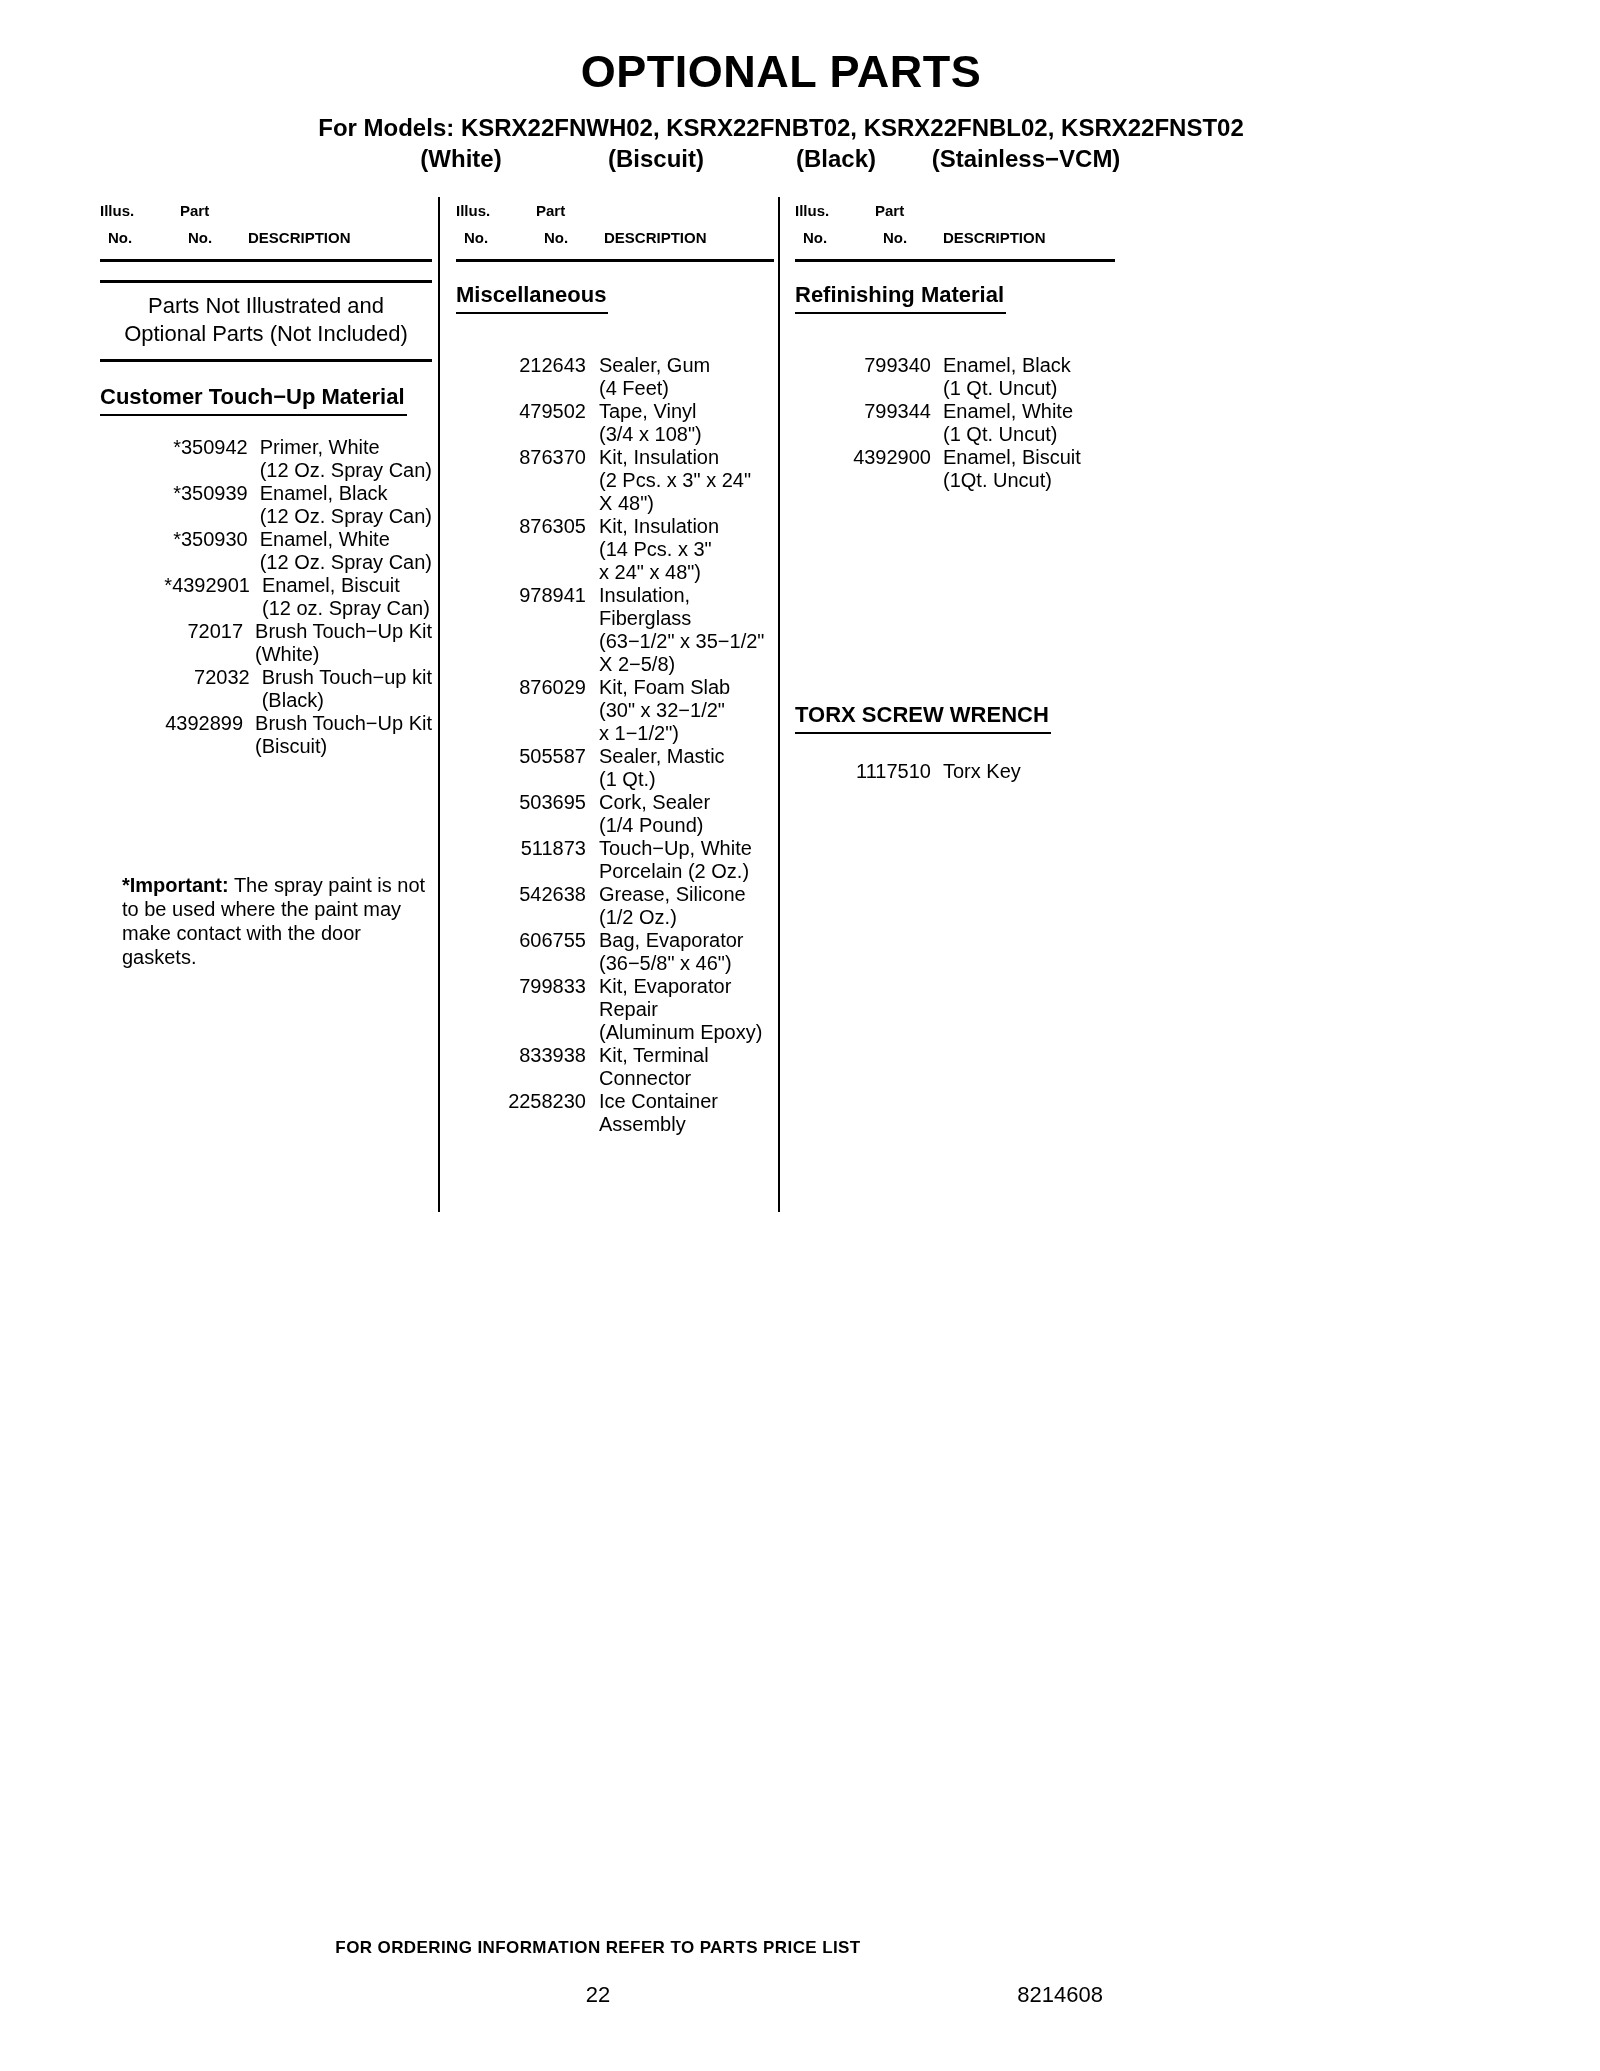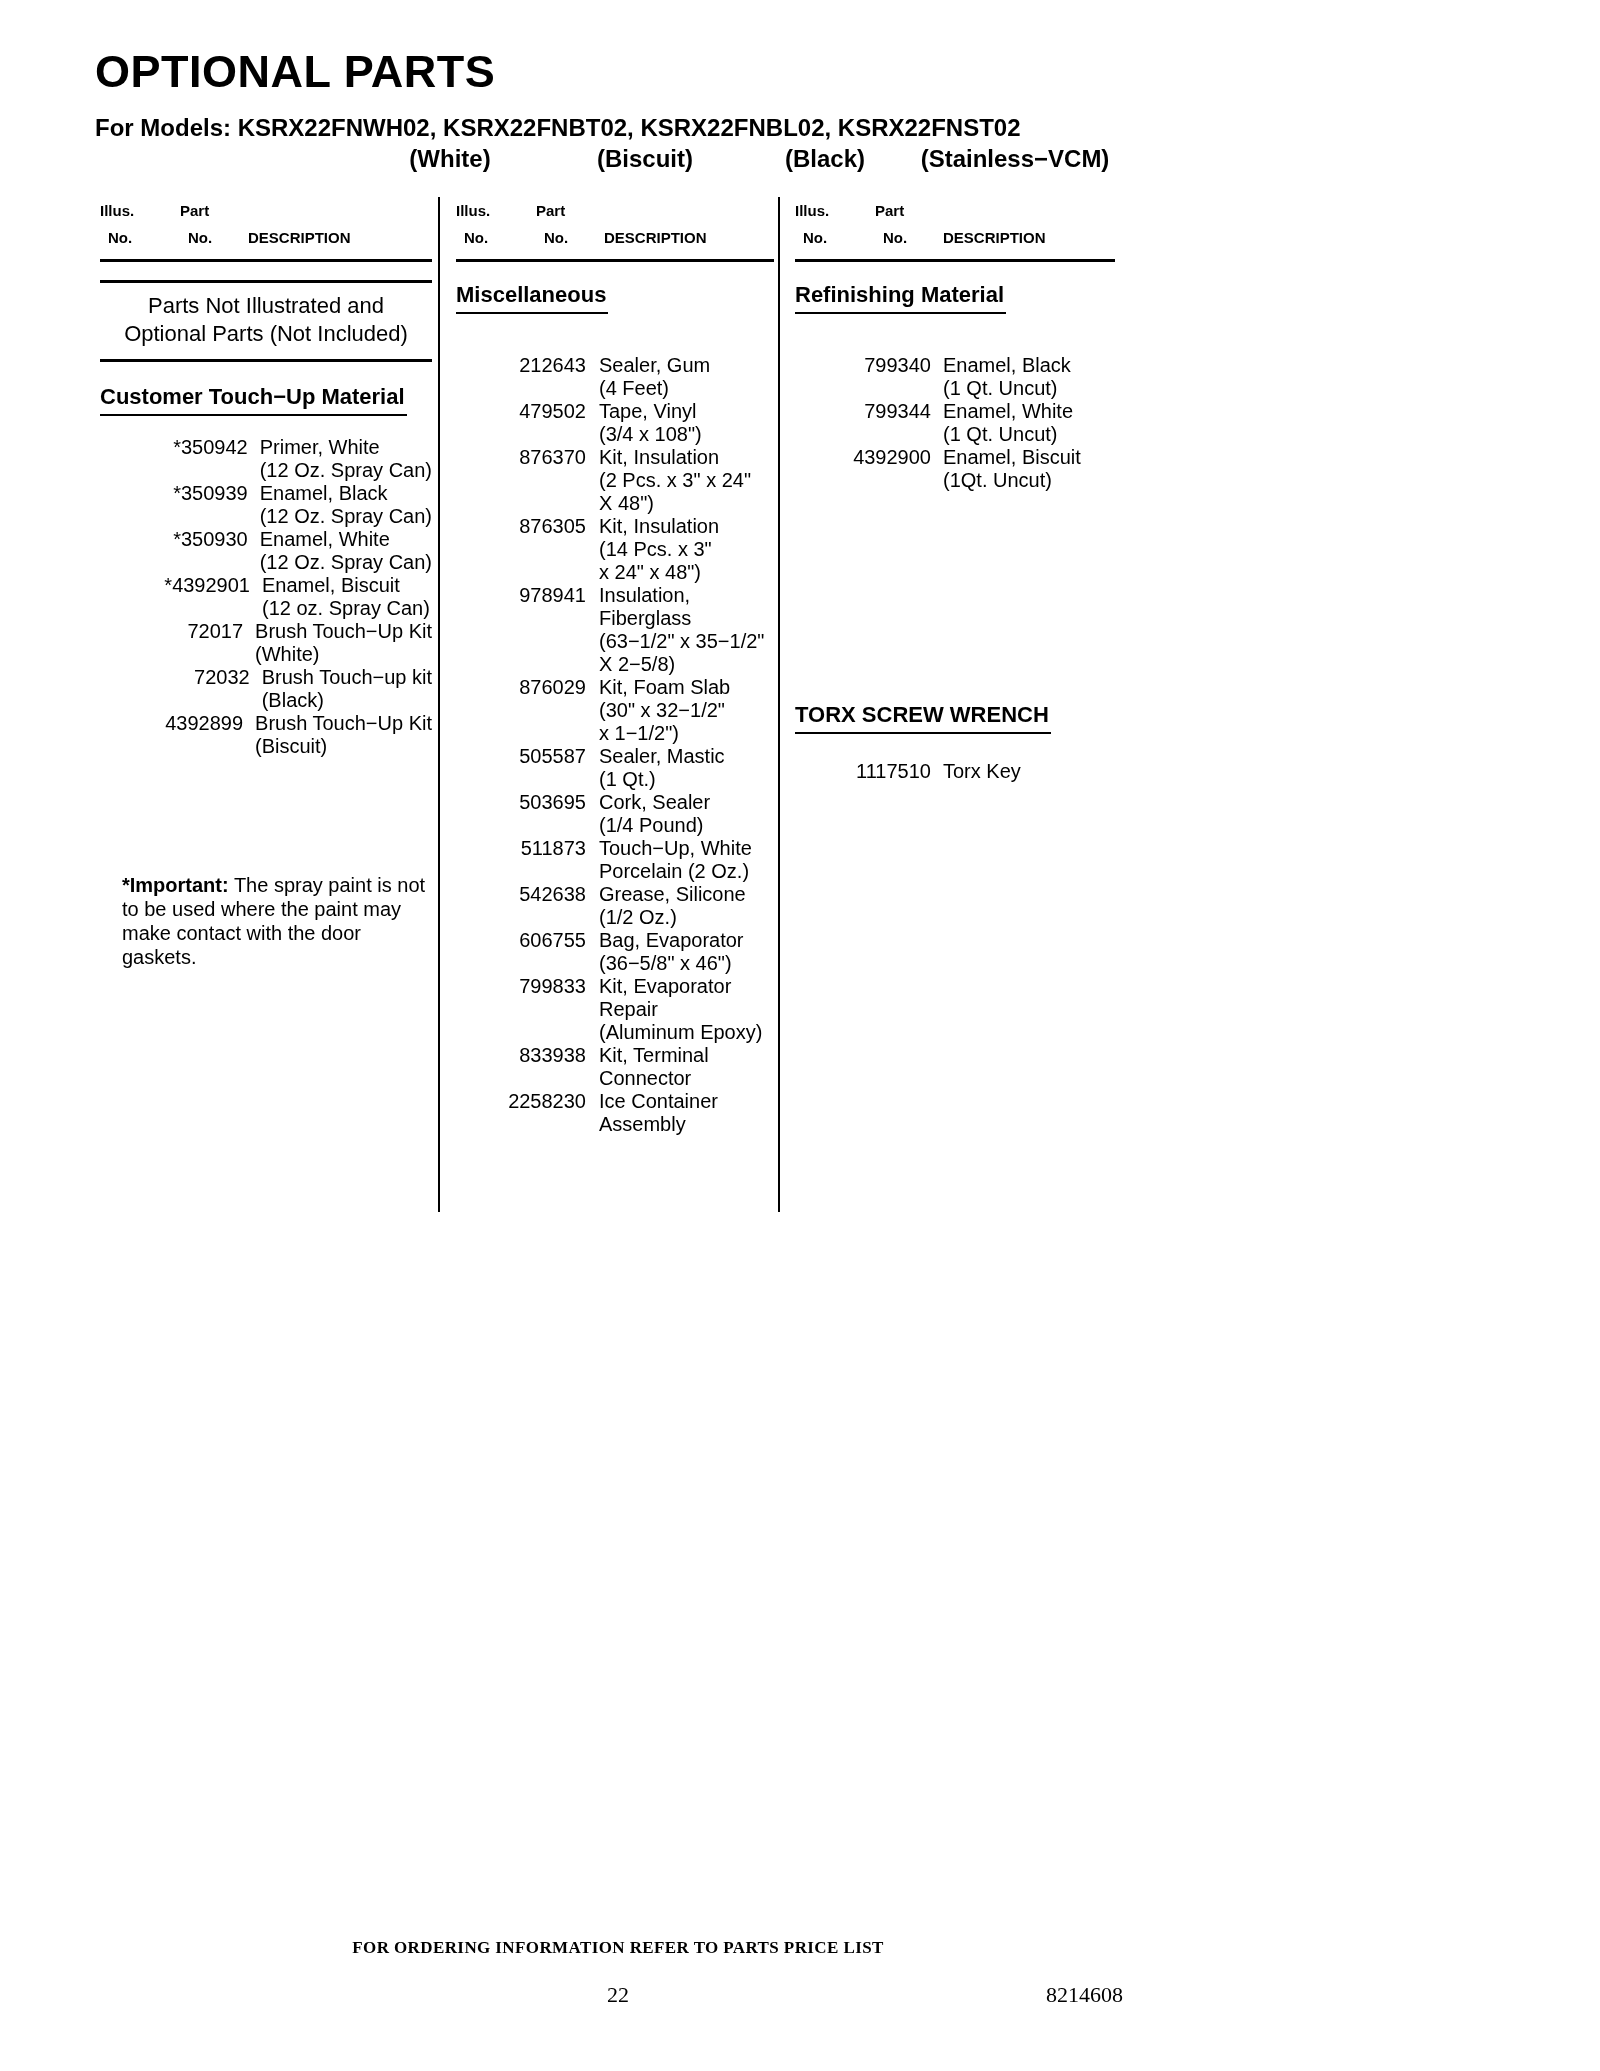--- a/index.html
+++ b/index.html
@@ -8,21 +8,21 @@
     position: relative;
     width: 1600px;
     height: 2071px;
     background: #ffffff;
     color: #000000;
     font-family: "Liberation Sans", sans-serif;
     overflow: hidden;
   }
 
   
-  .doc-header { position: absolute; left: 95px; top: 46px; width: 1350px; text-align: left; }
+  .doc-header { position: absolute; left: 106px; top: 46px; width: 1350px; text-align: center; }
   .doc-title  { font-size: 45px; font-weight: bold; letter-spacing: 0.5px; }
   .models-line { font-size: 24px; font-weight: bold; margin-top: 16px; }
   .finishes { position: relative; height: 32px; margin-top: 3px; font-size: 24px; font-weight: bold; }
   .finish { position: absolute; top: 0; transform: translateX(-50%); white-space: nowrap; }
 
   
   .columns { position: absolute; left: 0; top: 197px; width: 1600px; height: 1100px; }
   .vdiv { position: absolute; top: 0; width: 2px; height: 1015px; background: #000; }
   .vdiv1 { left: 438px; }
   .vdiv2 { left: 778px; }
@@ -66,21 +66,21 @@
   .col3 .part-no { width: 136px; }
   .part-desc { flex: 1; padding-left: 12px; }
   .col2 .part-desc { padding-left: 13px; }
   .part-desc div { white-space: nowrap; }
 
   
   .important-note { margin: 115px 6px 0 22px; font-size: 20px; line-height: 24px; }
   .note-label { font-weight: bold; }
 
   
-  .footer { position: absolute; left: 108px; top: 1938px; width: 1020px; font-family: Liberation Serif, serif; }
+  .footer { position: absolute; left: 88px; top: 1938px; width: 1020px; }
   .ordering-note { text-align: center; font-weight: bold; font-size: 17px; letter-spacing: 0.4px; }
   .footer-row { position: relative; margin-top: 24px; height: 28px; font-size: 22px; }
   .page-num { position: absolute; left: 50%; transform: translateX(-50%); }
   .doc-num { position: absolute; right: 5px; }
 </style>
 </head>
 <body>
 
 <div class="page">
 

